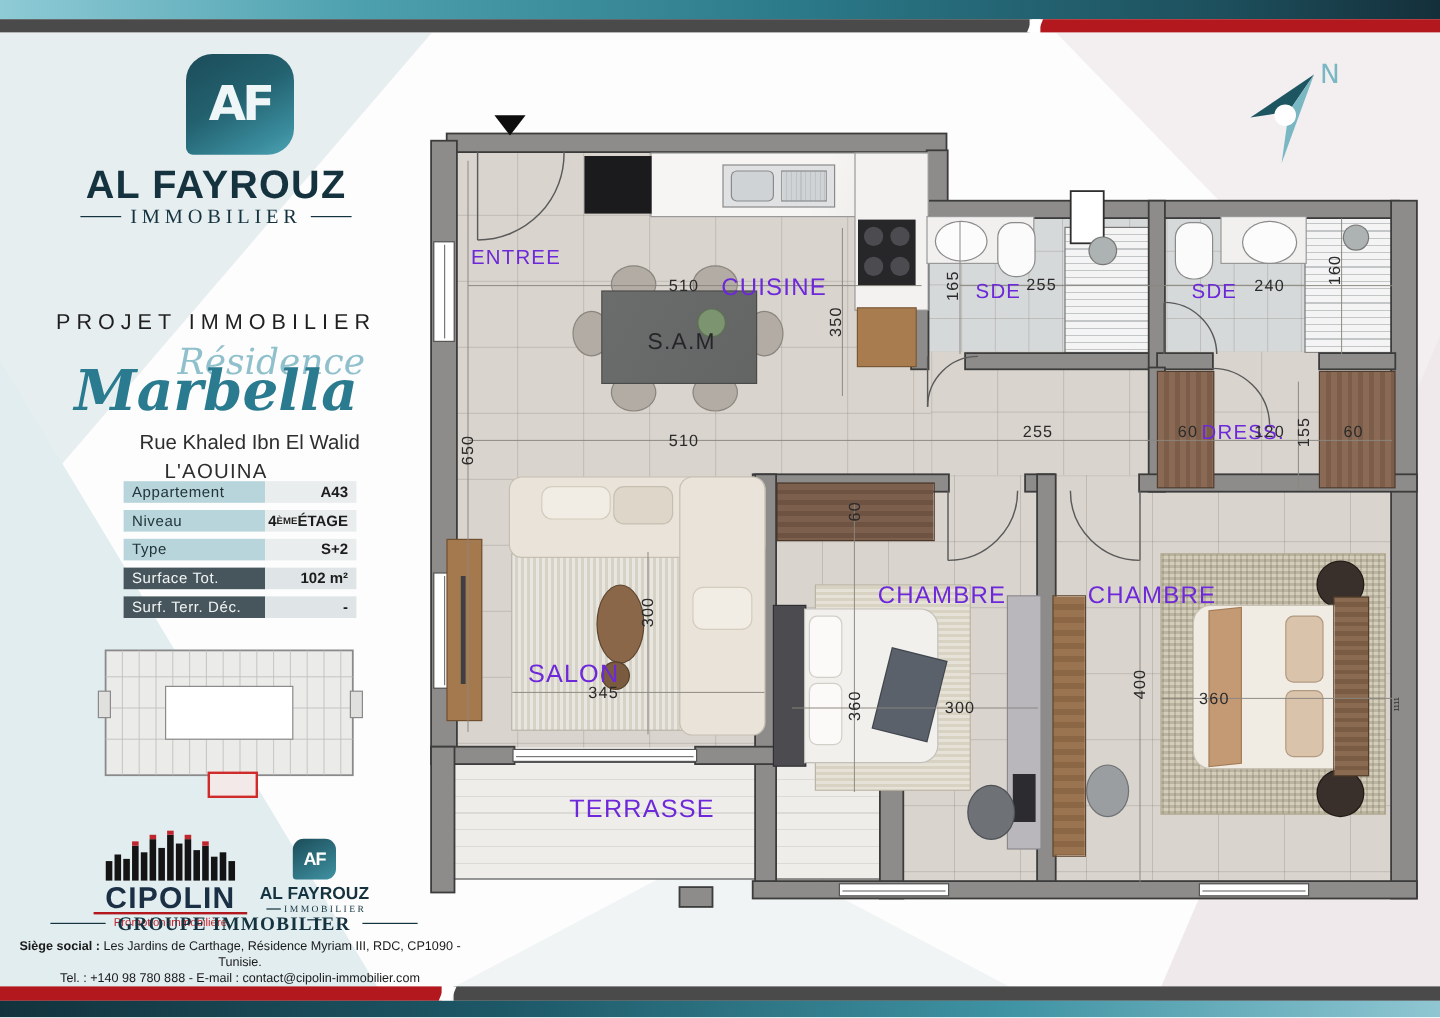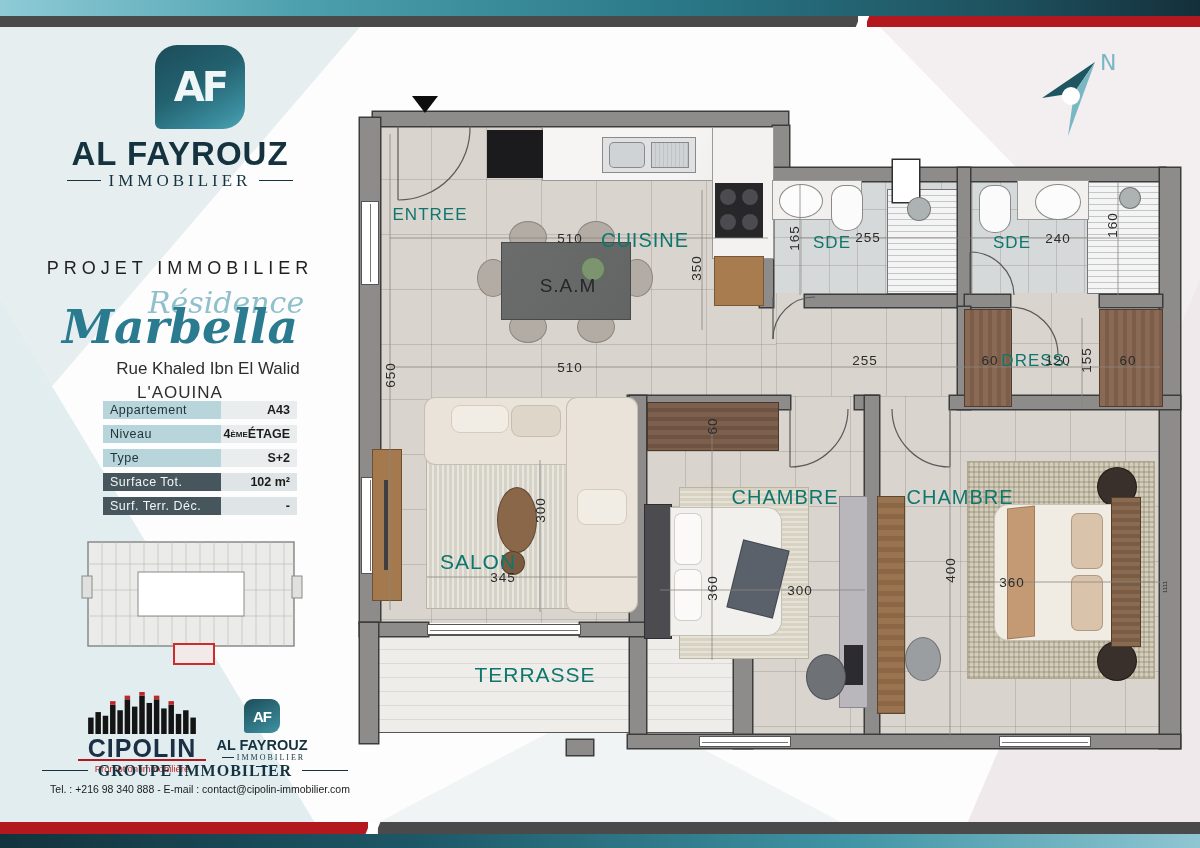--- a/index.html
+++ b/index.html
@@ -78,21 +78,21 @@
   
   .plan { position:absolute; left:360px; top:90px; width:820px; height:680px; }
   .wall { position:absolute; background:#8d8c8a; box-shadow:0 0 0 1.5px #3c3c3c; }
   .floor { position:absolute; background-color:#d9d4ce;
     background-image:linear-gradient(rgba(125,120,112,.28) 1px,transparent 1px),
                      linear-gradient(90deg,rgba(125,120,112,.28) 1px,transparent 1px);
     background-size:55px 55px; }
   .floor.sde { background-color:#d6d9d9; background-size:28px 28px; }
   .shower { position:absolute; background:repeating-linear-gradient(180deg,#f4f4f4 0 5px,#c3c6c6 5px 6px); box-shadow:0 0 0 1px #777; }
   .terrace { position:absolute; background:repeating-linear-gradient(180deg,#efedea 0 13px,#dcdad7 13px 14px); box-shadow:0 0 0 1px #555; }
-  .room-label { position:absolute; transform:translate(-50%,-50%); color:#0f766e; font-size:18px; letter-spacing:1px; white-space:nowrap; }
+  .room-label { position:absolute; transform:translate(-50%,-50%); color:#6d28d9; font-size:18px; letter-spacing:1px; white-space:nowrap; }
   .dim { position:absolute; transform:translate(-50%,-50%); color:#2b2b2b; font-size:13.5px; letter-spacing:1px; white-space:nowrap; }
   .dim.v { transform:translate(-50%,-50%) rotate(-90deg); }
   .win { position:absolute; background:#ffffff; box-shadow:0 0 0 1px #555; }
   .win::after { content:""; position:absolute; left:2px; right:2px; top:50%; height:1px; background:#777; }
   .win.vert::after { left:50%; top:2px; bottom:2px; width:1px; height:auto; }
   .furn { position:absolute; }
   .overlay-svg { position:absolute; left:0; top:0; pointer-events:none; }
 
   .entry-arrow { position:absolute; width:0; height:0; border-left:13px solid transparent; border-right:13px solid transparent; border-top:17px solid #0d0d0d; }
 
@@ -224,21 +224,22 @@
       <div class="tag">Promotion immobilière</div>
     </div>
     <div class="af-mini">
       <div class="box">AF</div>
       <div class="nm">AL FAYROUZ</div>
       <div class="sb"><span class="line"></span><span>IMMOBILIER</span><span class="line"></span></div>
     </div>
     <div class="group-label"><span class="line"></span><span>GROUPE IMMOBILIER</span><span class="line"></span></div>
 
     <div class="addr">
-      <div>Tel. : +216 98 340 888 -  E-mail : contact@cipolin-immobilier.com</div>
+      <div><b>Siège social :</b><span> Les Jardins de Carthage, Résidence Myriam III, RDC, CP1090 - Tunisie.</span></div>
+      <div>Tel. : +140 98 780 888 -  E-mail : contact@cipolin-immobilier.com</div>
     </div>
   </div>
 
   <div class="compass">
     <svg width="100" height="110" viewBox="0 0 100 110">
       <polygon points="57,18 4,54 36,49" fill="#1d5560"></polygon>
       <polygon points="57,18 36,49 30,92" fill="#79b7c3"></polygon>
       <circle cx="33" cy="52" r="9" fill="#ffffff"></circle>
     </svg>
     <span class="n">N</span>

